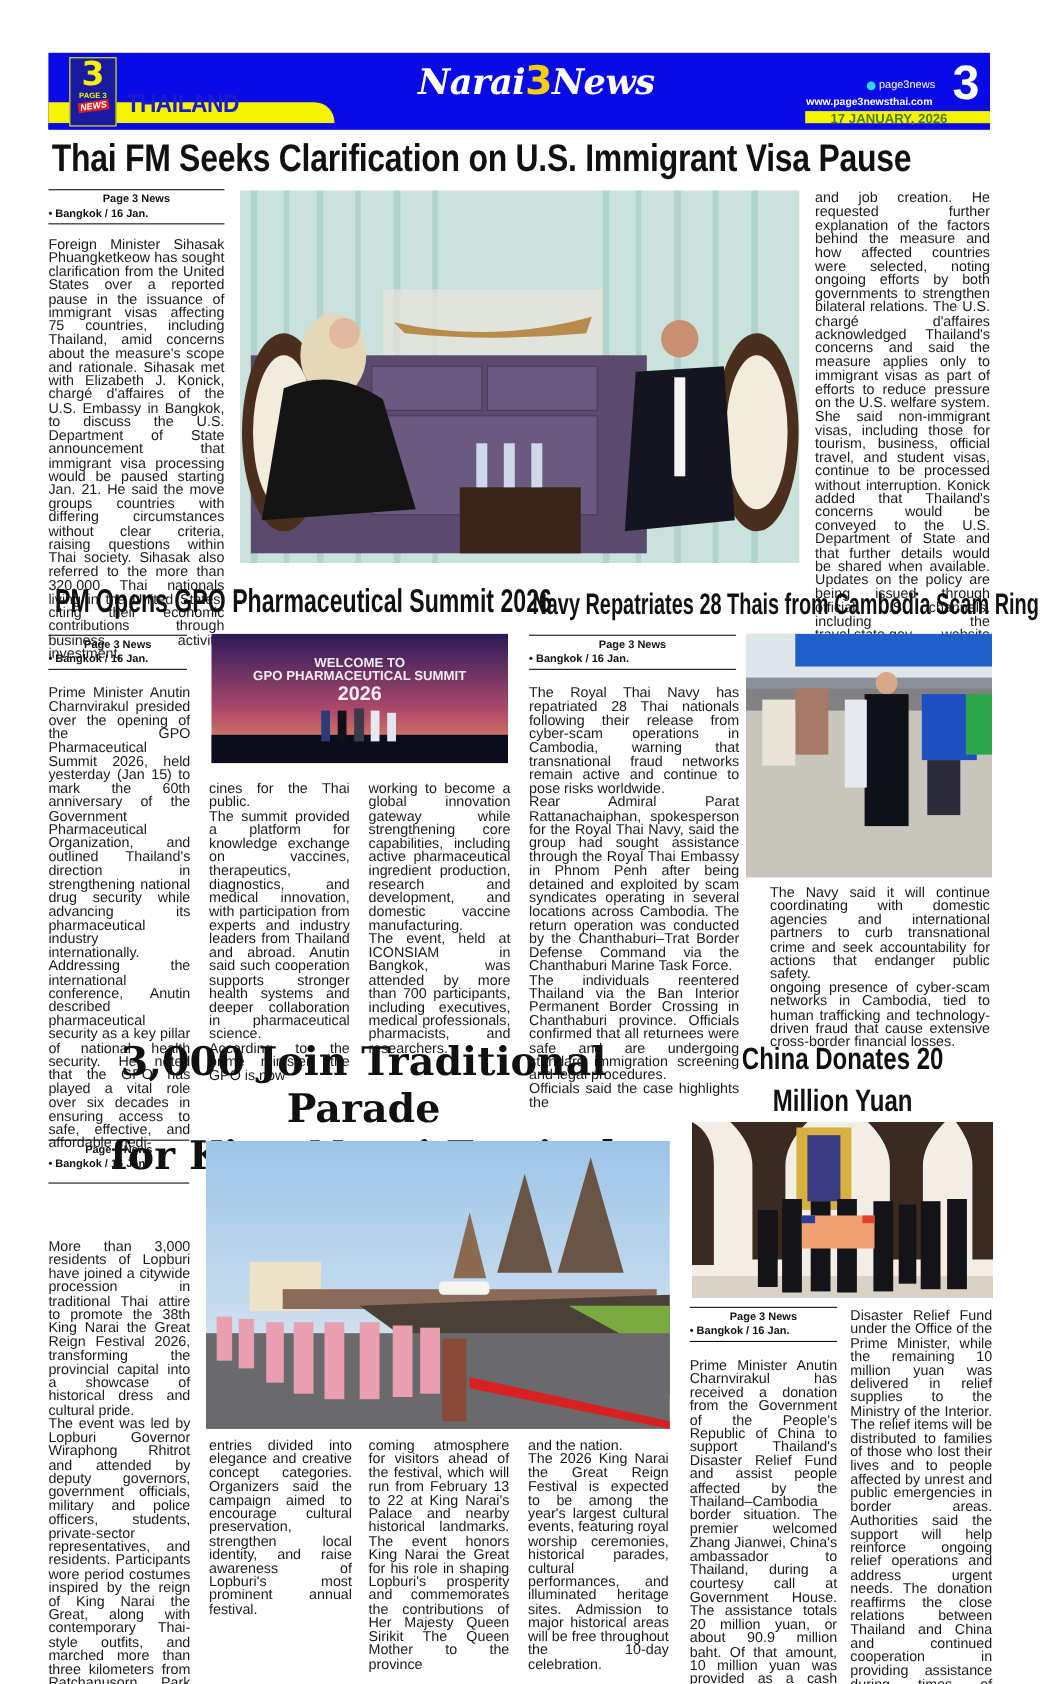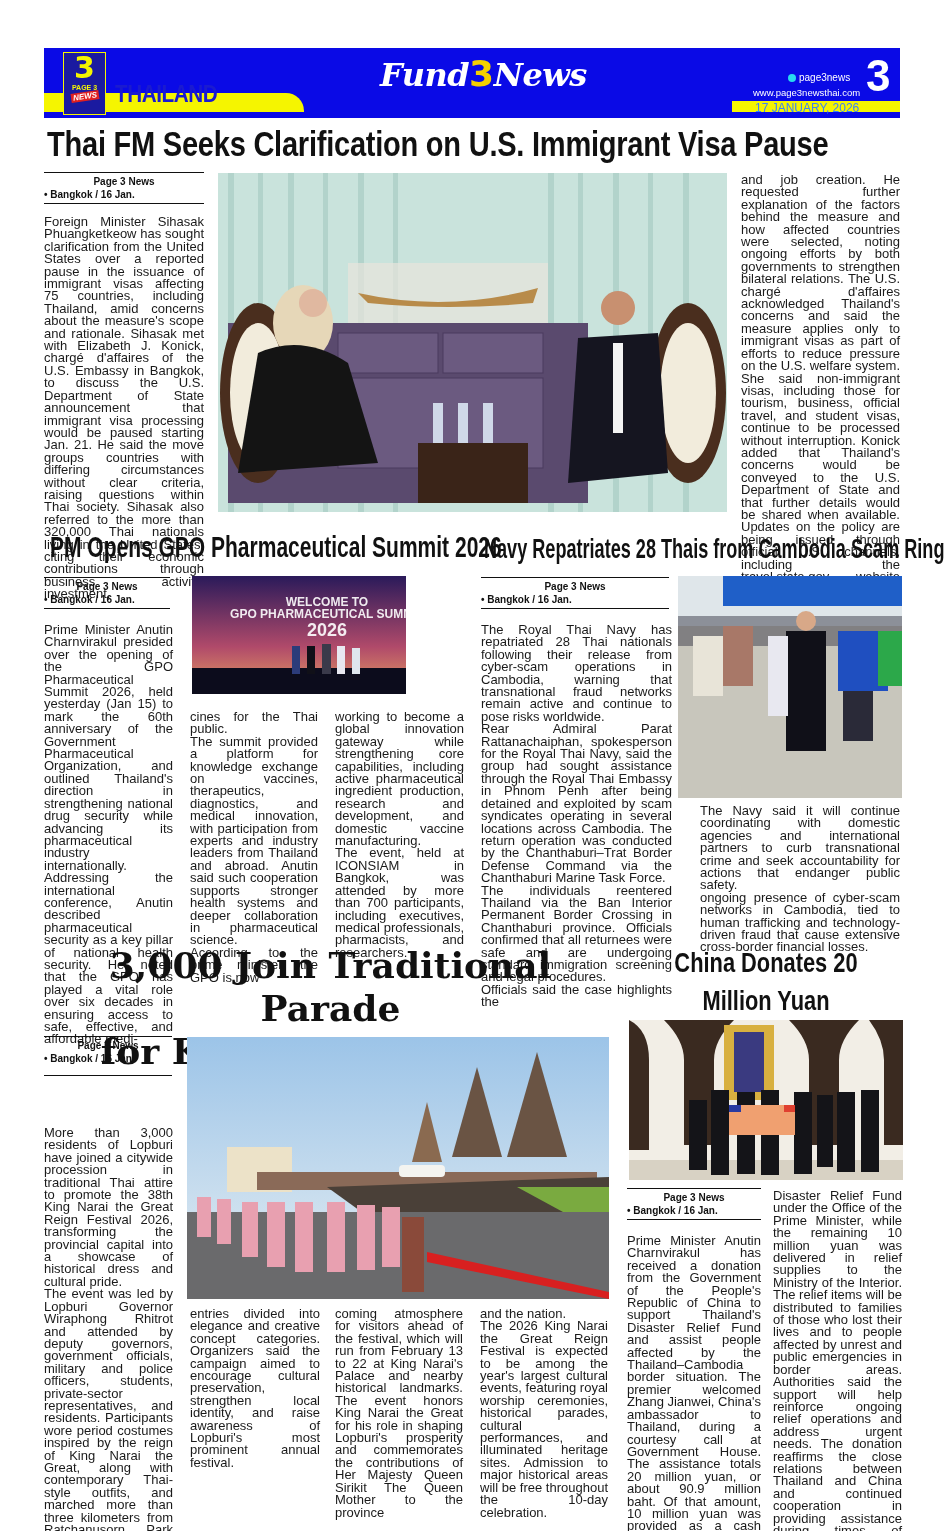--- a/index.html
+++ b/index.html
@@ -12,23 +12,23 @@
   .mast-bottom{left:44px;top:112px;width:856px;height:5px;background:#0a0ae6;}
   .logo-box{left:63px;top:52px;width:43px;height:63px;background:#1a1aa0;border:1px solid #f5f500;box-sizing:border-box;display:flex;flex-direction:column;align-items:center;}
   .logo-3{font-family:"DejaVu Sans",sans-serif;font-weight:bold;font-size:30px;line-height:30px;color:#f5f500;}
   .logo-p3{font-size:7px;font-weight:bold;color:#f5f500;line-height:9px;}
   .logo-news{font-size:8px;font-weight:bold;font-style:italic;color:#fff;background:#e02020;padding:0 2px;line-height:9px;transform:rotate(-8deg);}
   .edition{left:115px;top:81px;font-size:23px;font-weight:bold;color:#1a1ad0;letter-spacing:-0.5px;transform:scaleX(0.9);transform-origin:left;}
   .brand{left:380px;top:53px;font-family:"DejaVu Serif",serif;font-weight:bold;font-style:italic;font-size:32px;color:#fff;letter-spacing:-0.5px;}
   .brand .three{color:#f5d000;font-family:"DejaVu Sans",sans-serif;font-style:normal;font-size:36px;}
   .social{left:788px;top:72px;font-size:10px;color:#fff;display:flex;align-items:center;gap:3px;}
   .dot{width:8px;height:8px;border-radius:50%;background:#29d8f0;display:inline-block;}
-  .site{left:733px;top:87px;font-size:9.5px;color:#fff;font-weight:normal;margin-left:20px;}
+  .site{left:733px;top:87px;font-size:9.5px;color:#fff;font-weight:bold;}
   .pagenum{left:866px;top:52px;font-size:44px;font-weight:bold;color:#fff;line-height:48px;}
-  .date{left:755px;top:101px;font-size:12px;font-weight:normal;color:#3b82f6;}
+  .date{left:755px;top:101px;font-size:12px;font-weight:bold;color:#4d7c0f;}
   
   .hl-cond{font-weight:bold;color:#111;white-space:nowrap;transform-origin:left top;}
   .h1{left:47px;top:124px;font-size:35px;transform:scaleX(0.83);letter-spacing:-0.3px;}
   .h2{left:50px;top:530px;font-size:30px;transform:scaleX(0.7);}
   .h3{left:484px;top:534px;font-size:27px;transform:scaleX(0.67);}
   .h4{left:58px;top:944px;font-family:"DejaVu Serif",serif;font-size:36px;font-weight:bold;line-height:43px;text-align:center;width:545px;}
   .h5{left:626px;top:944px;font-size:28px;text-align:center;width:280px;line-height:38px;font-weight:bold;transform:scaleX(0.78);transform-origin:center top;white-space:normal;}
   
   .byline{font-size:10px;font-weight:bold;}
   .byline .rule{border-top:1.5px solid #111;}
@@ -48,21 +48,21 @@
 <div class="abs mast-yellow"></div>
 <div class="abs mast-yellow-r"></div>
 <div class="abs mast-bottom"></div>
 <div class="abs logo-box">
   <span class="logo-3">3</span>
   <span class="logo-p3">PAGE 3</span>
   <span class="logo-news">NEWS</span>
 </div>
 <div class="abs edition">THAILAND</div>
 <div class="abs brand">
-  <span>Fund</span><span class="three">3</span><span>News</span>
+  <span>Narai</span><span class="three">3</span><span>News</span>
 </div>
 <div class="abs social">
   <span class="dot"></span>
   <span>page3news</span>
 </div>
 <div class="abs site">www.page3newsthai.com</div>
 <div class="abs pagenum">3</div>
 <div class="abs date">17 JANUARY, 2026</div>
 
 <div class="abs hl-cond h1">Thai FM Seeks Clarification on U.S. Immigrant Visa Pause</div>
@@ -117,21 +117,21 @@
 <div class="abs byline" style="left:44px;top:577px;width:126px;">
   <div class="rule"></div>
   <div class="src">Page 3 News</div>
   <div class="loc">• Bangkok  / 16 Jan.</div>
   <div class="rule"></div>
 </div>
 <div class="abs txt" style="left:44px;top:624px;width:129px;">
   <p>Prime Minister Anutin Charnvirakul presided over the opening of the GPO Pharmaceutical Summit 2026, held yesterday (Jan 15) to mark the 60th anniversary of the Government Pharmaceutical Organization, and outlined Thailand's direction in strengthening national drug security while advancing its pharmaceutical industry internationally.</p>
   <p>Addressing the international conference, Anutin described pharmaceutical security as a key pillar of national health security. He noted that the GPO has played a vital role over six decades in ensuring access to safe, effective, and affordable medi-</p>
 </div>
-<div class="abs photo" style="left:192px;top:576px;width:214px;height:118px;">
+<div class="abs photo" style="left:192px;top:576px;width:270px;height:118px;">
   <svg width="270" height="118" viewBox="0 0 270 118">
     <defs>
         <linearGradient id="g1" x1="0" y1="0" x2="0" y2="1">
           <stop offset="0" stop-color="#2a1a5a"></stop>
           <stop offset="0.6" stop-color="#b04a6a"></stop>
           <stop offset="1" stop-color="#e8a060"></stop>
         </linearGradient>
       </defs>
     <rect width="270" height="118" fill="url(#g1)"></rect>
     <rect x="0" y="92" width="270" height="26" fill="#0c0c1c"></rect>

